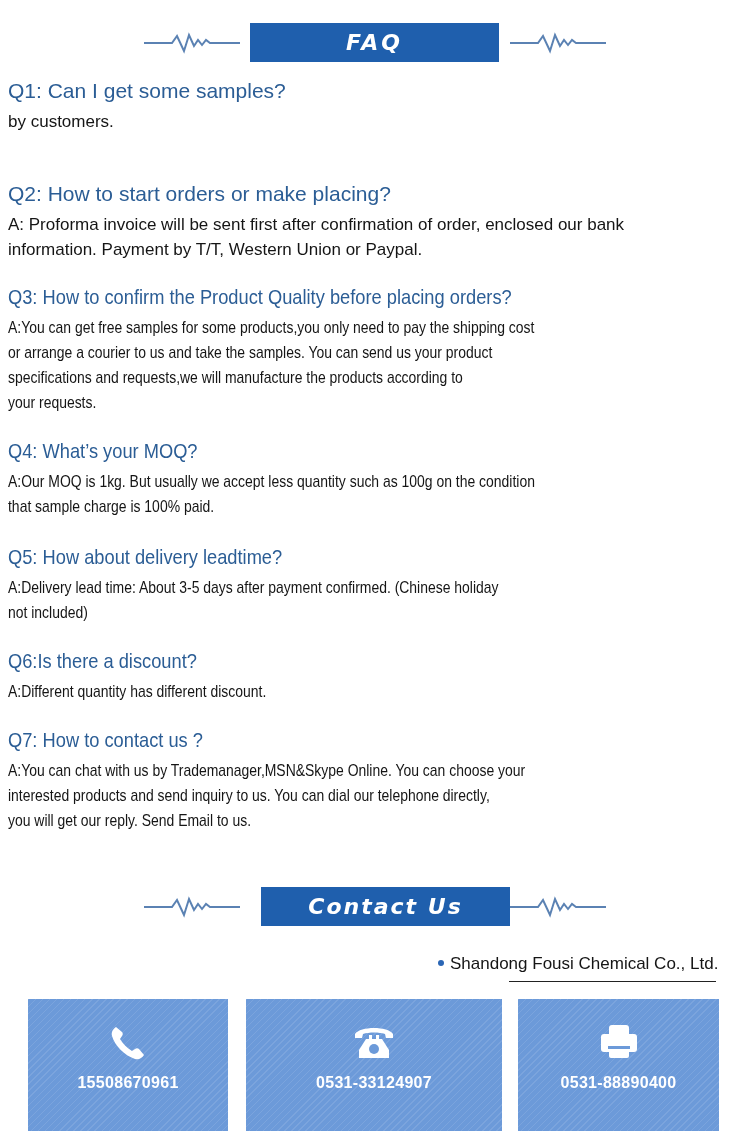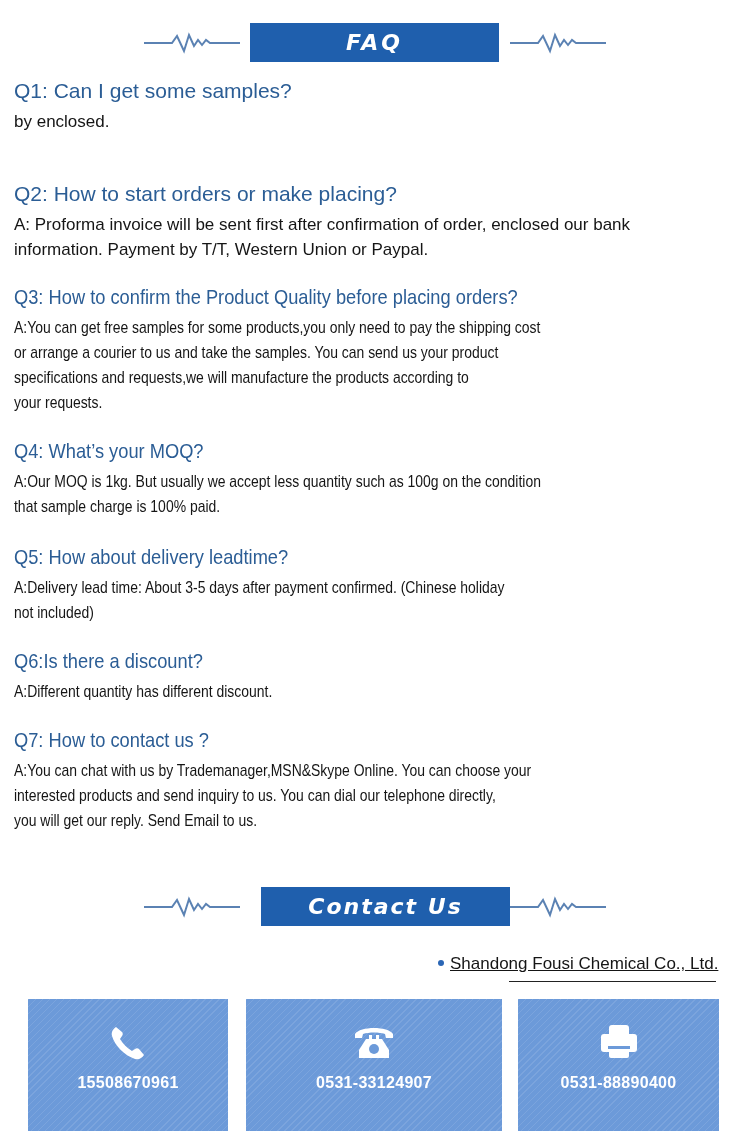--- a/index.html
+++ b/index.html
@@ -6,26 +6,26 @@
   body { width: 750px; height: 1131px; position: relative; overflow: hidden;
          font-family: "Liberation Sans", "DejaVu Sans", sans-serif; color: #111; }
 
   .section-header { position: absolute; left: 0; width: 750px; height: 40px; font-style: italic; }
   .banner { position: absolute; left: 250px; width: 249px; height: 39px; background: #1f5fad;
             color: #fff; font-family: "DejaVu Sans", sans-serif; font-weight: bold;
             font-size: 22px; letter-spacing: 3px; text-align: center; line-height: 39px; }
   .wave { position: absolute; width: 96px; height: 24px; }
   .wave svg { display: block; }
 
-  .faq { position: absolute; left: 14px; width: 730px; }
+  .faq { position: absolute; left: 8px; width: 730px; }
   .q { color: #2b5d95; font-size: 21px; line-height: 26px; white-space: nowrap; }
   .a { font-size: 17px; line-height: 25px; color: #151515; margin-top: 5px; white-space: nowrap; }
   .cond { transform-origin: left top; display: inline-block; }
 
-  .company { position: absolute; left: 438px; top: 954px; font-size: 17px; color: #151515; white-space: nowrap; text-decoration: underline; }
+  .company { position: absolute; left: 438px; top: 954px; font-size: 17px; color: #151515; white-space: nowrap; }
   .company .dot { display: inline-block; width: 6px; height: 6px; border-radius: 50%; background: #2a66b5;
                   vertical-align: middle; margin-right: 6px; position: relative; top: -2px; }
   .company-underline { position: absolute; left: 509px; top: 981px; width: 207px; height: 1px; background: #222; }
 
   .card { position: absolute; top: 999px; height: 147px; background-color: #6c9ad9;
           background-image: repeating-linear-gradient(135deg, rgba(255,255,255,0.10) 0px, rgba(255,255,255,0.10) 1px, transparent 1px, transparent 5px); }
   .card .icon { position: absolute; left: 50%; top: 22px; transform: translateX(-50%); width: 44px; height: 44px; }
   .card .num { position: absolute; left: 0; right: 0; top: 75px; text-align: center; color: #fff;
                font-size: 16px; font-weight: bold; letter-spacing: 0.3px; }
 </style>
@@ -42,21 +42,21 @@
   <div class="wave" style="left:510px; top:8px;">
     <svg width="96" height="24" viewBox="0 0 96 24">
         <polyline fill="none" stroke="#5b82b3" stroke-width="2" points="0,12 28,12 33,5 40,20 45,4 50,15 54,9 58,14 62,9 66,12 96,12"></polyline>
       </svg>
   </div>
 </div>
 
 <div class="faq" style="top:78px;">
   <div class="q">Q1: Can I get some samples?</div>
   <div class="a">
-    <div>by enclosed.</div>
+    <div>by customers.</div>
   </div>
 </div>
 
 <div class="faq" style="top:181px;">
   <div class="q">Q2: How to start orders or make placing?</div>
   <div class="a">
     <div>A: Proforma invoice will be sent first after confirmation of order, enclosed our bank</div>
     <div>information. Payment by T/T, Western Union or Paypal.</div>
   </div>
 </div>

